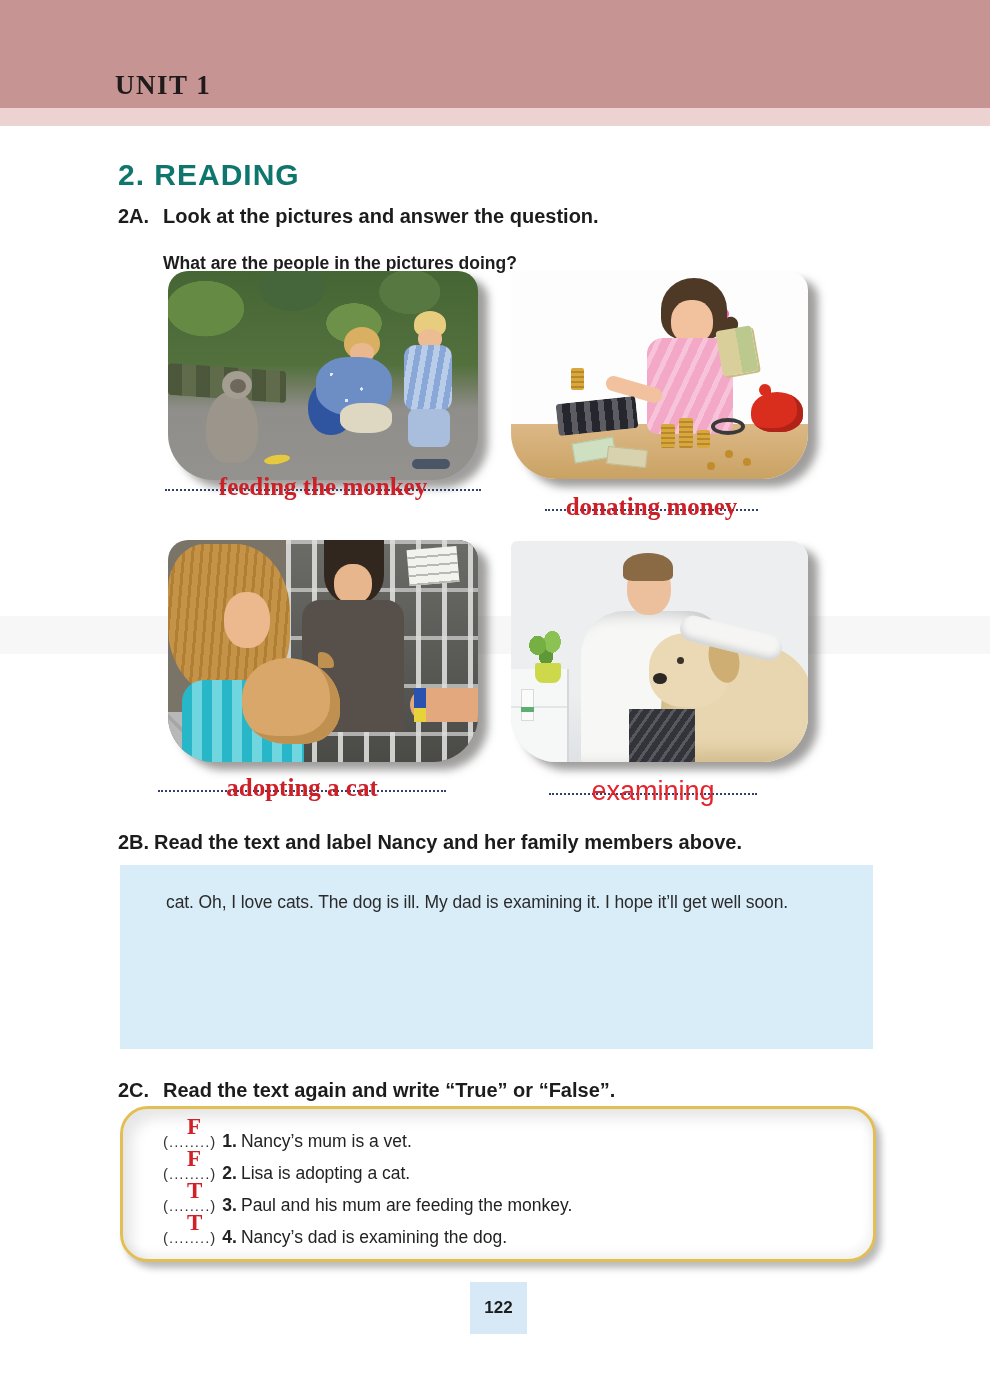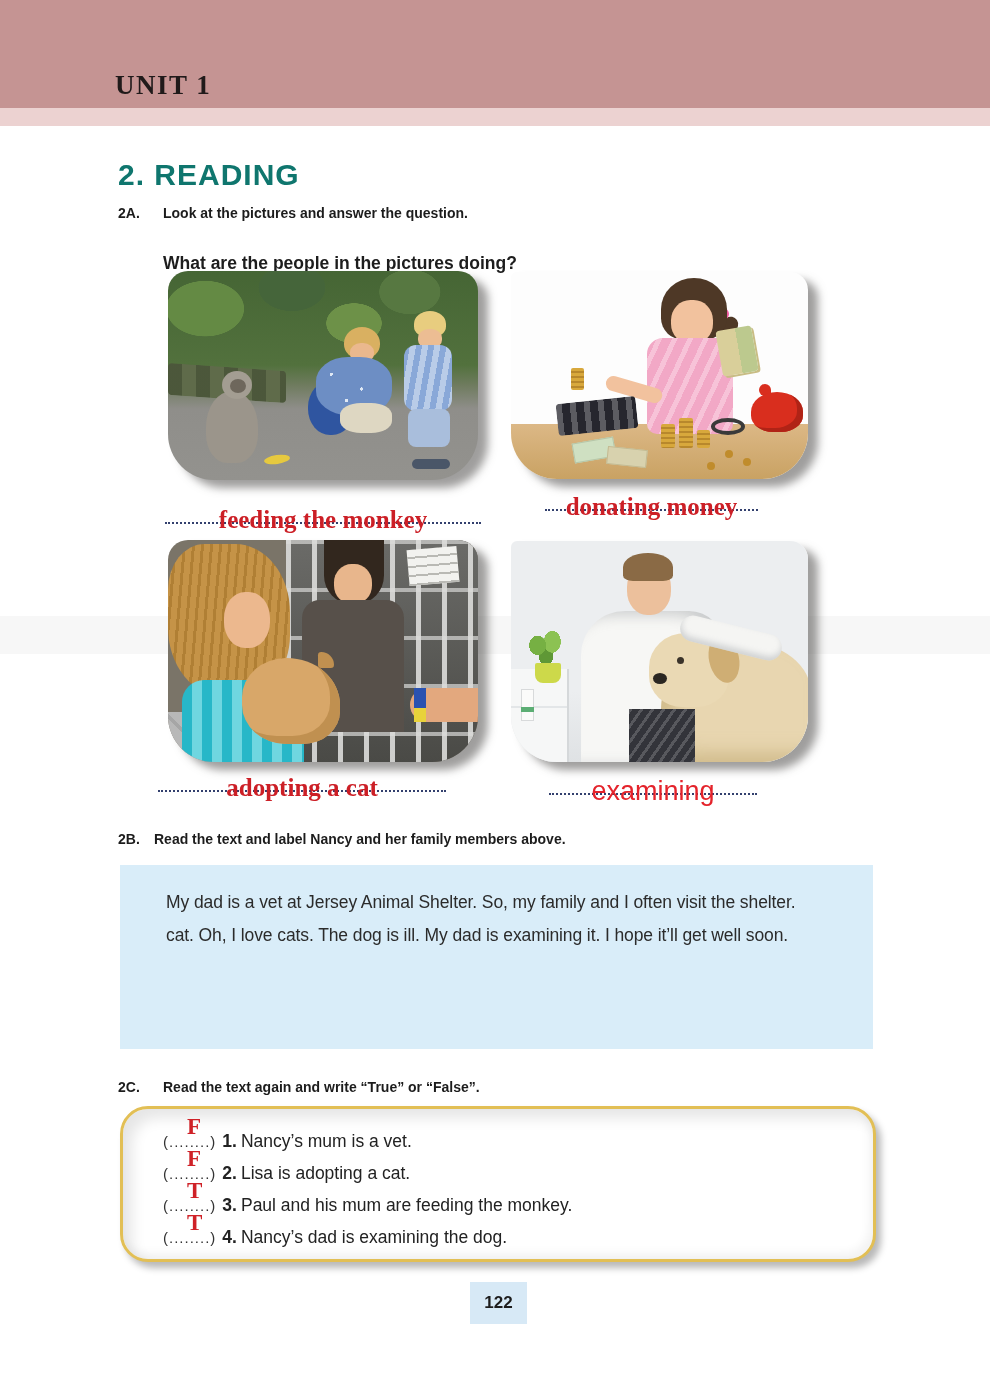--- a/index.html
+++ b/index.html
@@ -14,21 +14,21 @@
   .unit-label {
     position:absolute; left:115px; top:70px;
     font-family:"Liberation Serif", serif; font-weight:bold; font-size:27px;
     letter-spacing:1.5px; color:#201a1a;
   }
   
   .reading-title {
     position:absolute; left:118px; top:158px;
     font-size:30px; font-weight:800; letter-spacing:1px; color:#0f766e;
   }
-  .task-line { position:absolute; font-size:14px; font-weight:bold; color:#1c1c1c; white-space:nowrap; }
+  .task-line { position:absolute; font-size:20px; font-weight:bold; color:#1c1c1c; white-space:nowrap; }
   .t2a { left:118px; top:205px; }
   .t2a .task-num { display:inline-block; width:45px; }
   .question-line { position:absolute; left:163px; top:253px; font-size:17.5px; font-weight:bold; }
   .t2b { left:118px; top:831px; }
   .t2b .task-num { display:inline-block; width:36px; }
   .t2c { left:118px; top:1079px; }
   .t2c .task-num { display:inline-block; width:45px; }
   
   .scan-band { position:absolute; left:0; top:616px; width:990px; height:38px; background:#f3f3f3; opacity:.65; z-index:0; }
   
@@ -142,41 +142,41 @@
   .dog-nose { left:142px; top:132px; width:14px; height:11px; background:#2b2722; border-radius:50%; }
   .dog-eye { left:166px; top:116px; width:7px; height:7px; background:#3a332a; border-radius:50%; }
   .owner-clothes { left:118px; top:168px; width:66px; height:53px; background:#33343a;
     background-image:repeating-linear-gradient(125deg, rgba(255,255,255,.18) 0 3px, rgba(0,0,0,0) 3px 9px); }
   
   .caption { position:absolute; z-index:2; display:flex; align-items:flex-end; justify-content:center; height:36px; }
   .cap-line { position:absolute; left:0; right:0; bottom:5px; border-bottom:2px dotted #33406e; }
   .cap-text { position:relative; z-index:1; font-family:"Liberation Serif", serif; font-weight:bold;
     font-size:25px; color:#cc1f26; line-height:1; margin-bottom:-3px; white-space:nowrap; }
   .cap-text.sans { font-family:"Liberation Sans", sans-serif; font-weight:400; font-size:27px; color:#e4232b; margin-bottom:-5px; }
-  .cap1 { left:165px; top:493px; width:316px; }
+  .cap1 { left:165px; top:460px; width:316px; }
   .cap2 { left:545px; top:480px; width:213px;text-align:right; }
   .cap3 { left:158px; top:761px; width:288px; }
   .cap4 { left:549px; top:764px; width:208px; }
   
   .passage { position:absolute; left:120px; top:865px; width:753px; height:184px; background:#d9edf9;
     padding:21px 40px 0 46px; }
   .passage-line { font-size:17.5px; line-height:33px; color:#2b2b2b; letter-spacing:-0.1px; white-space:nowrap; }
   
   .tf-box { position:absolute; left:120px; top:1106px; width:756px; height:156px; background:#ffffff;
     border:3px solid #e2bf55; border-radius:28px;
     box-shadow:5px 6px 7px rgba(0,0,0,.28), inset 9px 9px 14px rgba(0,0,0,.10), inset -4px -6px 10px rgba(0,0,0,.05);
     padding:17px 0 0 40px; }
   .tf-item { position:relative; font-size:17.5px; color:#222; height:32px; line-height:30px; white-space:nowrap; }
   .tf-answer { position:absolute; left:24px; top:-14px; font-family:"Liberation Serif", serif; font-weight:bold;
     font-size:23px; color:#cf2127; z-index:1; }
   .tf-blank { font-size:15px; letter-spacing:1px; color:#333; }
   .tf-num { font-weight:bold; margin-left:6px; }
   .tf-text { margin-left:4px; }
   
-  .page-num { position:absolute; left:470px; top:1282px; width:57px; height:42px; background:#d7e9f6;
+  .page-num { position:absolute; left:470px; top:1282px; width:57px; height:52px; background:#d7e9f6;
     display:flex; align-items:center; justify-content:center; font-size:17px; font-weight:bold; color:#1d1d1d; }
 </style>
 </head>
 <body>
 
 <div class="band-top"></div>
 <div class="band-sub"></div>
 <div class="unit-label">UNIT 1</div>
 
 <div class="reading-title">2. READING</div>
@@ -279,21 +279,20 @@
 <div class="caption cap4">
   <div class="cap-line"></div>
   <div class="cap-text sans">examining</div>
 </div>
 
 <div class="task-line t2b">
   <span class="task-num">2B.</span><span>Read the text and label Nancy and her family members above.</span>
 </div>
 
 <div class="passage">
-  <div class="passage-line">My dad is a vet at Jersey Animal Shelter. So, my family and I often visit the shelter.</div>
   <div class="passage-line">cat. Oh, I love cats. The dog is ill. My dad is examining it. I hope it’ll get well soon.</div>
 </div>
 
 <div class="task-line t2c">
   <span class="task-num">2C.</span><span>Read the text again and write “True” or “False”.</span>
 </div>
 
 <div class="tf-box">
   <div class="tf-item">
     <span class="tf-answer">F</span><span class="tf-blank">(........)</span><span class="tf-num">1.</span><span class="tf-text">Nancy’s mum is a vet.</span>

